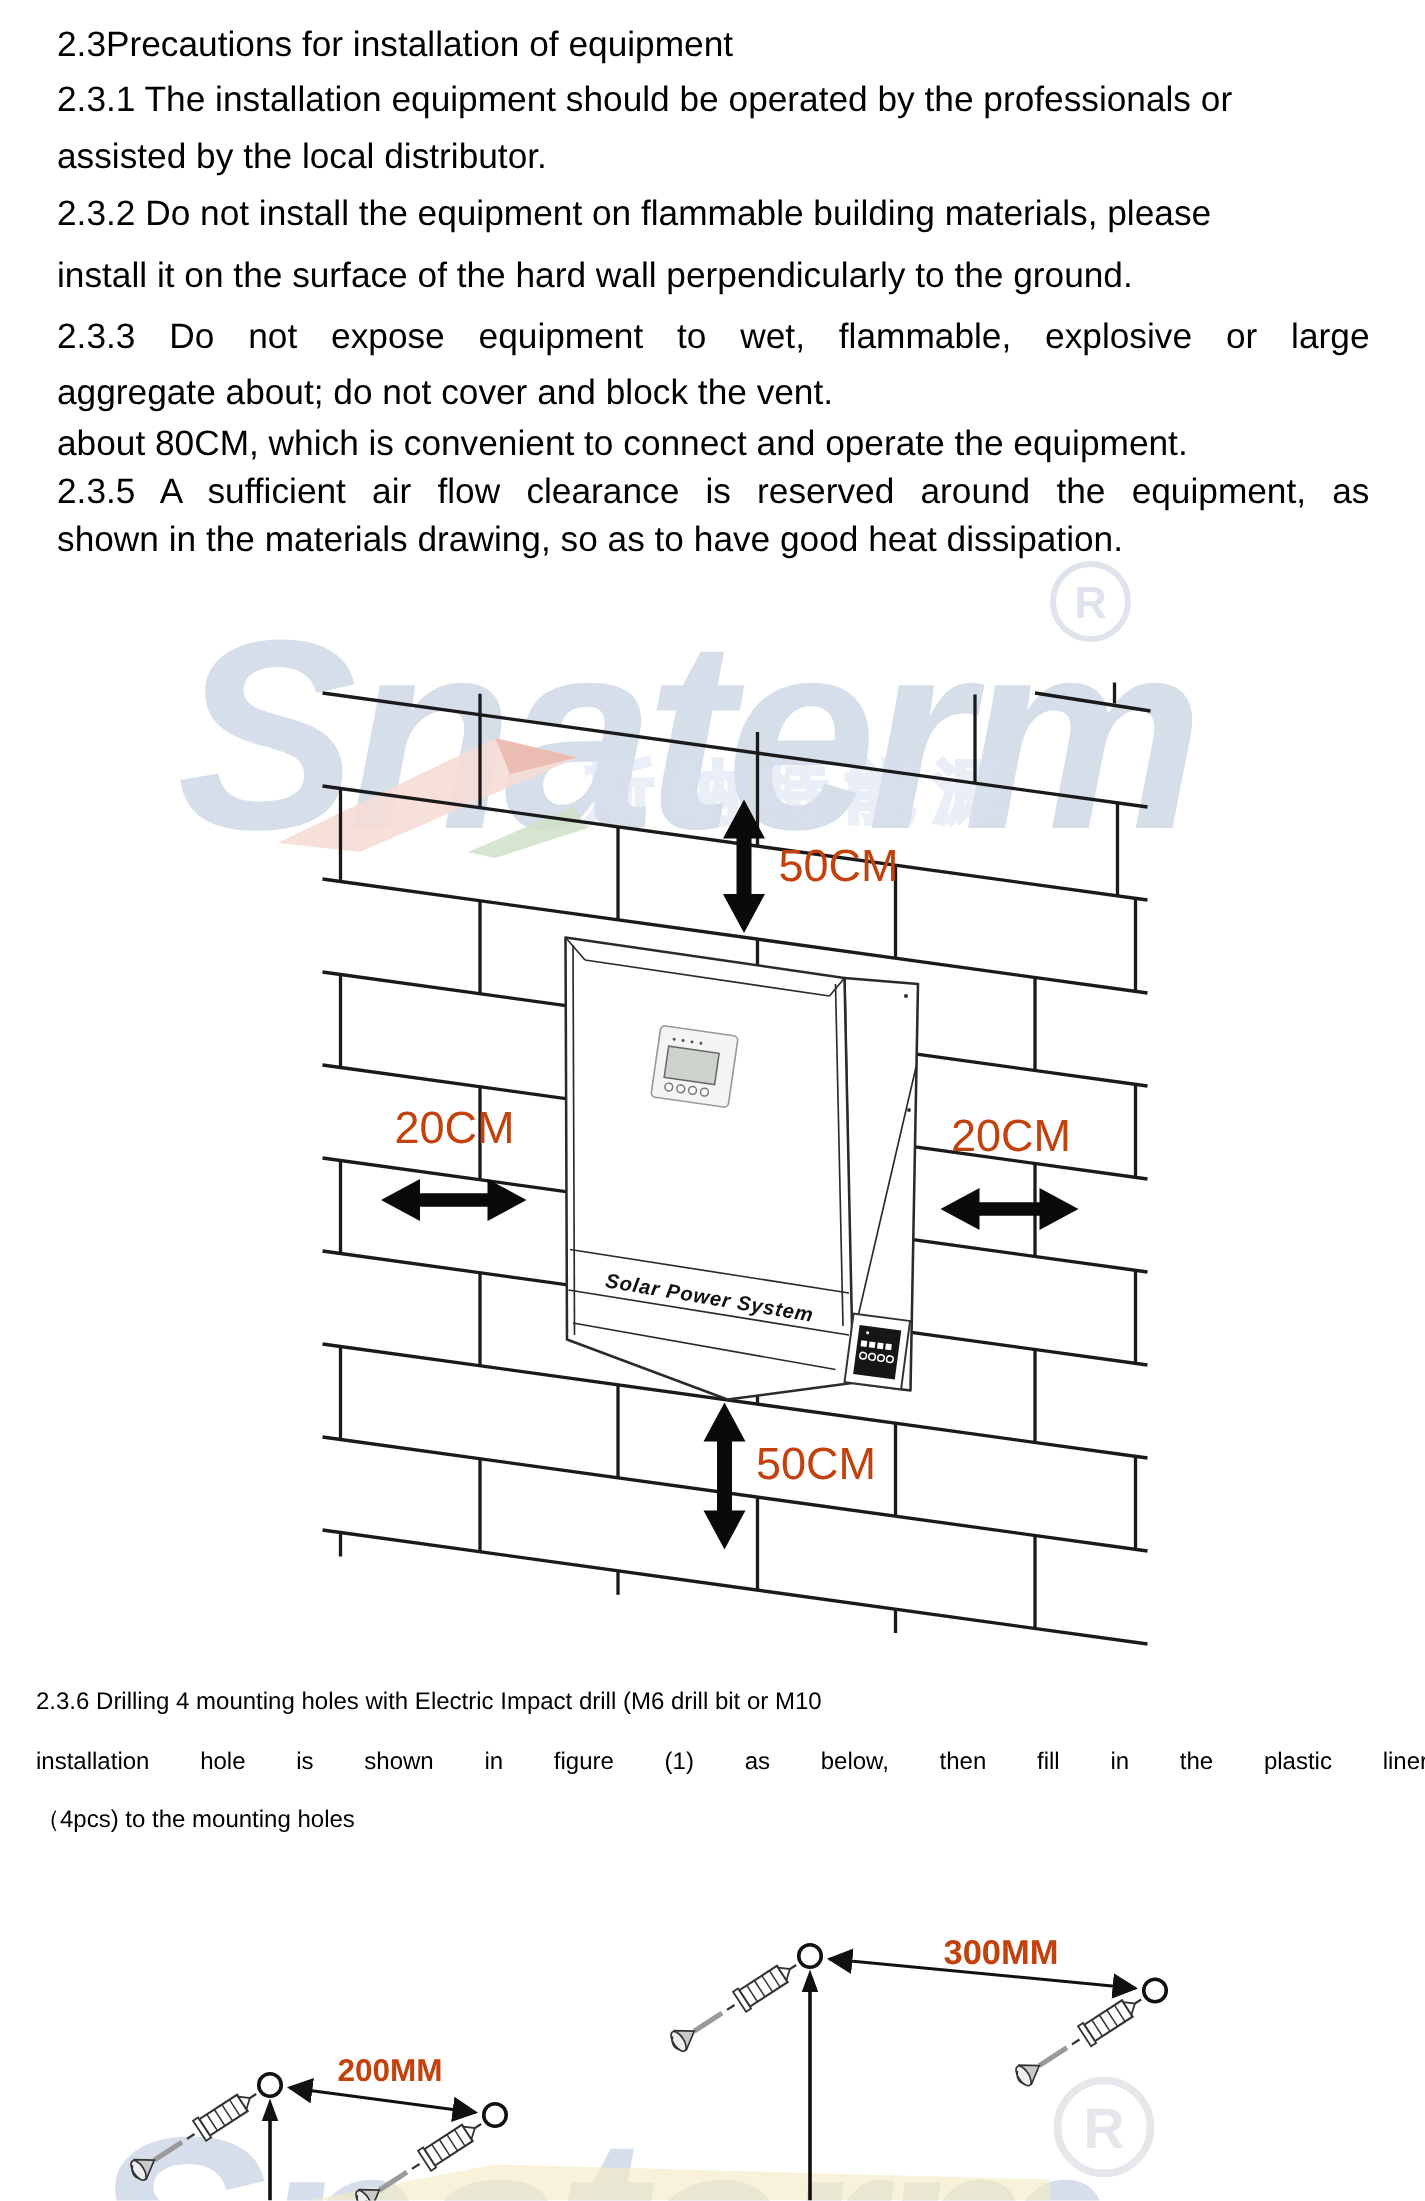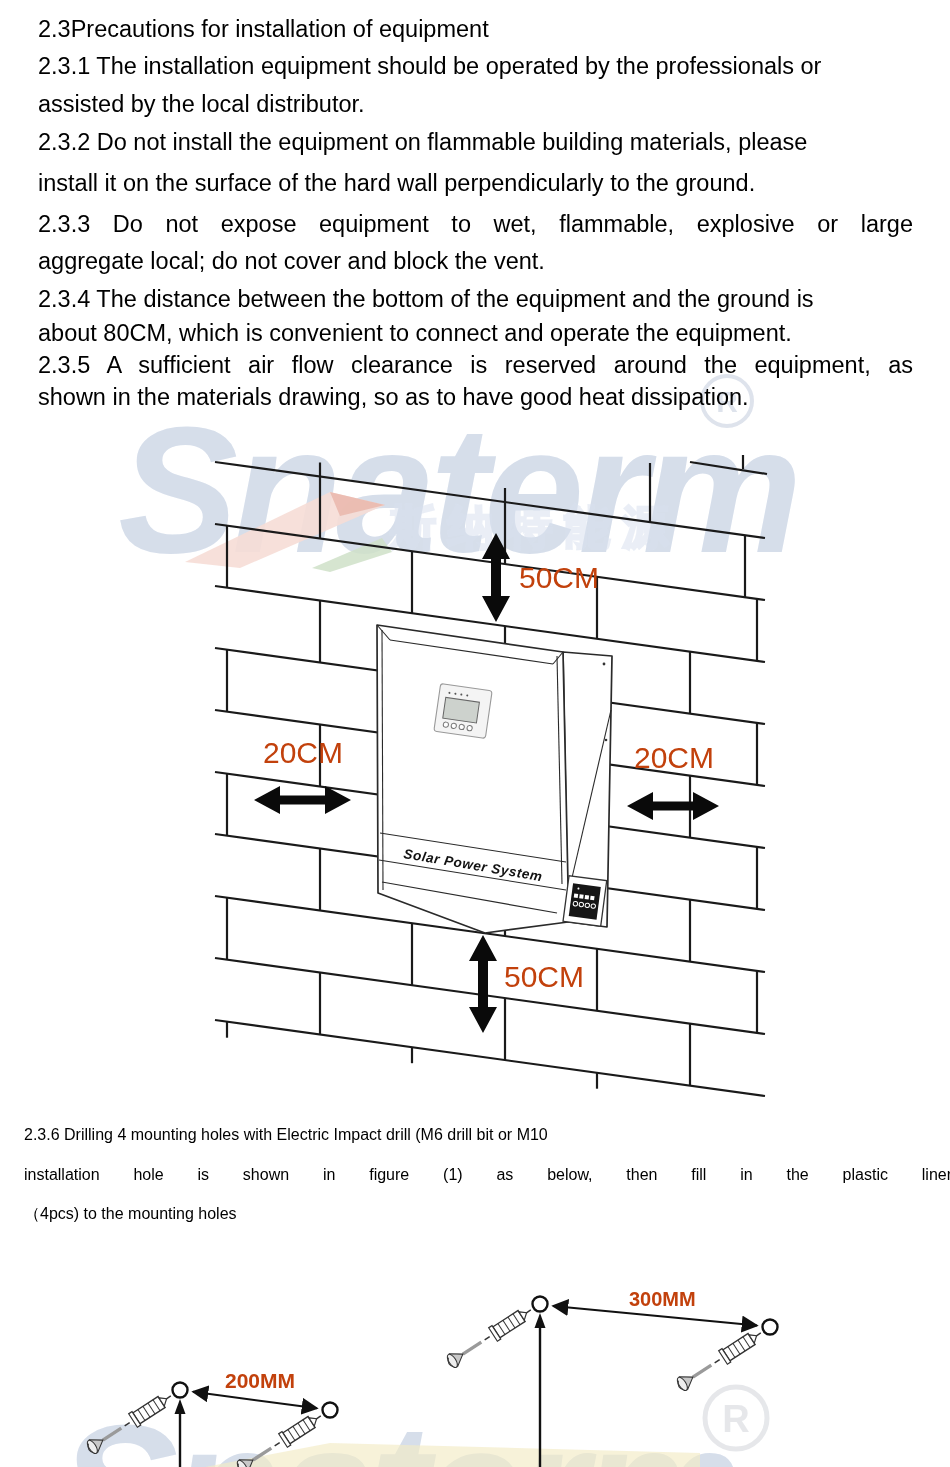--- a/index.html
+++ b/index.html
@@ -13,21 +13,21 @@
   .bline{line-height:38px}
   .bline2{line-height:39.5px}
   .lh37{line-height:37px}.lh44{line-height:44px}.lh31{line-height:31px}.lh32{line-height:32px}
   .j{text-align:justify;text-align-last:justify}
   .dim{position:absolute;z-index:2;color:#c2410c;white-space:nowrap}
   #lbl50t{left:519px;top:561px;font-size:30px}
   #lbl20l{left:263px;top:736px;font-size:30px}
   #lbl20r{left:634px;top:741px;font-size:30px}
   #lbl50b{left:504px;top:960px;font-size:30px}
   #lbl200{left:225px;top:1369px;font-size:21px;font-weight:bold}
-  #lbl300{left:629px;top:1288px;font-size:20px;font-weight:bold}
+  #lbl300{left:629px;top:1288px;font-size:23px;font-weight:bold}
   .wall-line{stroke:#1a1a1a;stroke-width:2.2;stroke-linecap:butt}
   .dev{stroke:#2a2a2a;stroke-width:1.7;fill:#fff;stroke-linejoin:round}
   .devline{stroke:#2a2a2a;stroke-width:1.1;fill:none}
   .dash{stroke:#333;stroke-width:1.5;stroke-dasharray:6 4}
   .dimline{stroke:#111;stroke-width:2;fill:none}
   .guide{stroke:#111;stroke-width:2.4}
   .wmtext{font-style:italic;font-weight:bold;fill:#ccd6e6}
   .cjk{fill:none;stroke:#d9e1ef;stroke-width:2.5;font-weight:bold}
 </style>
 </head>
@@ -213,22 +213,21 @@
   </g>
 </svg>
 
 <div class="textblock" id="block-top">
   <div class="t-title">2.3Precautions for installation of equipment</div>
   <div class="bline lh37">2.3.1 The installation equipment should be operated by the professionals or</div>
   <div class="bline">assisted by the local distributor.</div>
   <div class="bline">2.3.2 Do not install the equipment on flammable building materials, please</div>
   <div class="bline lh44">install it on the surface of the hard wall perpendicularly to the ground.</div>
   <div class="bline j">2.3.3 Do not expose equipment to wet, flammable, explosive or large</div>
-  <div class="bline lh37">aggregate local; do not cover and block the vent.</div>
-  <div class="bline">2.3.4 The distance between the bottom of the equipment and the ground is</div>
+  <div class="bline lh37">aggregate about; do not cover and block the vent.</div>
   <div class="bline lh31">about 80CM, which is convenient to connect and operate the equipment.</div>
   <div class="bline lh32 j">2.3.5 A sufficient air flow clearance is reserved around the equipment, as</div>
   <div class="bline lh32">shown in the materials drawing, so as to have good heat dissipation.</div>
 </div>
 
 <div class="textblock" id="block-236">
   <div class="bline2">2.3.6 Drilling 4 mounting holes with Electric Impact drill (M6 drill bit or M10</div>
   <div class="bline2 j">installation hole is shown in figure (1) as below, then fill in the plastic liner</div>
   <div class="bline2">（4pcs) to the mounting holes</div>
 </div>

